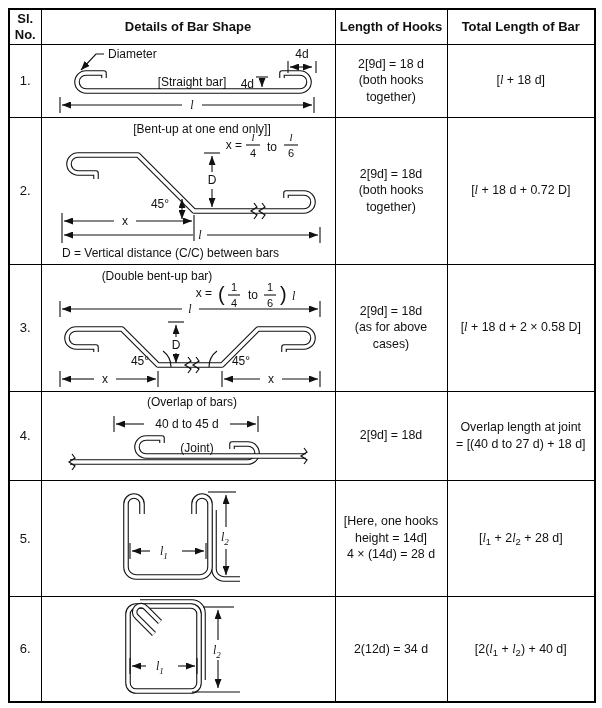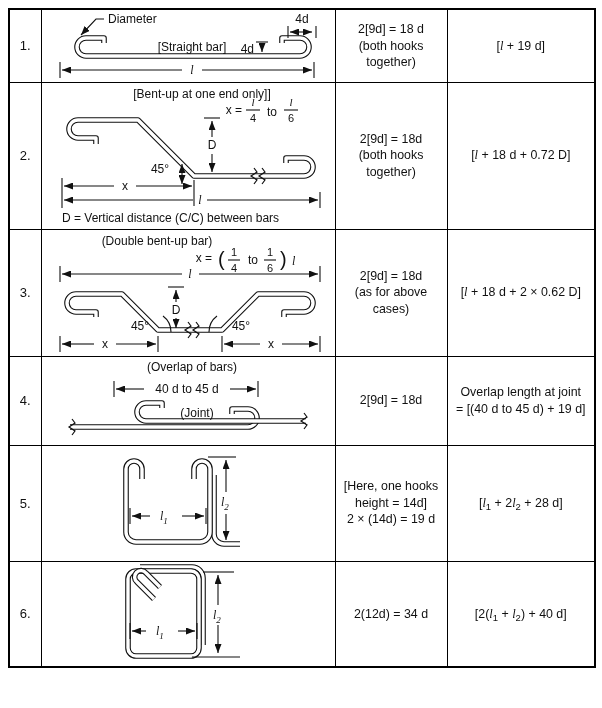--- a/index.html
+++ b/index.html
@@ -41,20 +41,27 @@
 </svg>
 
 <table class="bartab">
   <colgroup>
         <col style="width:32px">
         <col style="width:294px">
         <col style="width:112px">
         <col style="width:148px">
       </colgroup>
   <tbody>
+        <tr style="height:35px">
+    <th class="hdr">Sl.
+No.</th>
+    <th class="hdr">Details of Bar Shape</th>
+    <th class="hdr">Length of Hooks</th>
+    <th class="hdr">Total Length of Bar</th>
+  </tr>
 
   <tr style="height:73px">
     <td class="no">1.</td>
     <td class="diag">
       <svg width="292" height="68" viewBox="0 0 292 68">
         <g>
           <path class="to" d="M 62,31 V 26 H 44 A 9 9 0 0 0 44,44 H 258 A 9 9 0 0 0 258,26 H 240 V 31"></path>
           <path class="ti" d="M 62,31 V 26 H 44 A 9 9 0 0 0 44,44 H 258 A 9 9 0 0 0 258,26 H 240 V 31"></path>
         </g>
         <g>
@@ -78,21 +85,21 @@
                 <line class="dl" x1="272" y1="50" x2="272" y2="66"></line>
           <line class="dl" x1="20" y1="58" x2="140" y2="58" marker-start="url(#ah)"></line>
           <line class="dl" x1="160" y1="58" x2="270" y2="58" marker-end="url(#ah)"></line>
         </g>
         <text x="150" y="62" text-anchor="middle" class="ital">l</text>
       </svg>
     </td>
     <td class="hooks">2[9d] = 18 d
 (both hooks
 together)</td>
-    <td class="total"><span>[</span><span class="it">l</span><span> + 19 d]</span></td>
+    <td class="total"><span>[</span><span class="it">l</span><span> + 18 d]</span></td>
   </tr>
 
   <tr style="height:147px">
     <td class="no">2.</td>
     <td class="diag">
       <svg width="292" height="140" viewBox="0 0 292 140">
         <text x="160" y="12" text-anchor="middle">[Bent-up at one end only]]</text>
         <g>
           <path class="to" d="M 54,58 V 52 H 36 A 9 9 0 0 1 36,34 H 96 L 152,90 H 262 A 9 9 0 0 0 262,72 H 244 V 77"></path>
           <path class="ti" d="M 54,58 V 52 H 36 A 9 9 0 0 1 36,34 H 96 L 152,90 H 262 A 9 9 0 0 0 262,72 H 244 V 77"></path>
@@ -198,21 +205,21 @@
                 <line class="dl" x1="278" y1="104" x2="278" y2="120"></line>
           <line class="dl" x1="182" y1="112" x2="218" y2="112" marker-start="url(#ah)"></line>
           <line class="dl" x1="240" y1="112" x2="276" y2="112" marker-end="url(#ah)"></line>
         </g>
         <text x="229" y="116" text-anchor="middle">x</text>
       </svg>
     </td>
     <td class="hooks">2[9d] = 18d
 (as for above
 cases)</td>
-    <td class="total"><span>[</span><span class="it">l</span><span> + 18 d + 2 × 0.62 D]</span></td>
+    <td class="total"><span>[</span><span class="it">l</span><span> + 18 d + 2 × 0.58 D]</span></td>
   </tr>
 
   <tr style="height:89px">
     <td class="no">4.</td>
     <td class="diag">
       <svg width="292" height="84" viewBox="0 0 292 84">
         <text x="150" y="12" text-anchor="middle">(Overlap of bars)</text>
         <g>
           <line class="dl" x1="72" y1="22" x2="72" y2="38"></line>
                 <line class="dl" x1="216" y1="22" x2="216" y2="38"></line>
@@ -230,21 +237,21 @@
         </g>
         <g>
           <path class="sq" d="M30,60 l3,4 l-6,4 l6,4 l-3,4"></path>
           <path class="sq" d="M262,54 l3,4 l-6,4 l6,4 l-3,4"></path>
         </g>
         <text x="155" y="58" text-anchor="middle">(Joint)</text>
       </svg>
     </td>
     <td class="hooks">2[9d] = 18d</td>
     <td class="total"><span>Overlap length at joint
-= [(40 d to 45 d) + 19 d]</span></td>
+= [(40 d to 27 d) + 18 d]</span></td>
   </tr>
 
   <tr style="height:116px">
     <td class="no">5.</td>
     <td class="diag">
       <svg width="292" height="110" viewBox="0 0 292 110">
         <g>
           <path class="to" d="M 172,27 V 86 A 10 10 0 0 0 182,96 H 198"></path>
           <path class="ti" d="M 172,27 V 86 A 10 10 0 0 0 182,96 H 198"></path>
         </g>
@@ -262,21 +269,21 @@
         <g>
           <line class="dl" x1="166" y1="9" x2="194" y2="9"></line>
           <line class="dl" x1="184" y1="12" x2="184" y2="44" marker-start="url(#ah)"></line>
           <line class="dl" x1="184" y1="66" x2="184" y2="92" marker-end="url(#ah)"></line>
         </g>
         <text x="179" y="58" class="ital"><tspan>l</tspan><tspan class="subs" dy="4">2</tspan></text>
       </svg>
     </td>
     <td class="hooks">[Here, one hooks
 height = 14d]
-2 × (14d) = 19 d</td>
+4 × (14d) = 28 d</td>
     <td class="total"><span>[</span><span class="it">l</span><span class="sb">1</span><span> + 2</span><span class="it">l</span><span class="sb">2</span><span> + 28 d]</span></td>
   </tr>
 
   <tr style="height:106px">
     <td class="no">6.</td>
     <td class="diag">
       <svg width="292" height="102" viewBox="0 0 292 102">
         <g>
           <path class="to" d="M 98,4 H 150 A 11 11 0 0 1 161,15 V 82"></path>
           <path class="ti" d="M 98,4 H 150 A 11 11 0 0 1 161,15 V 82"></path>

